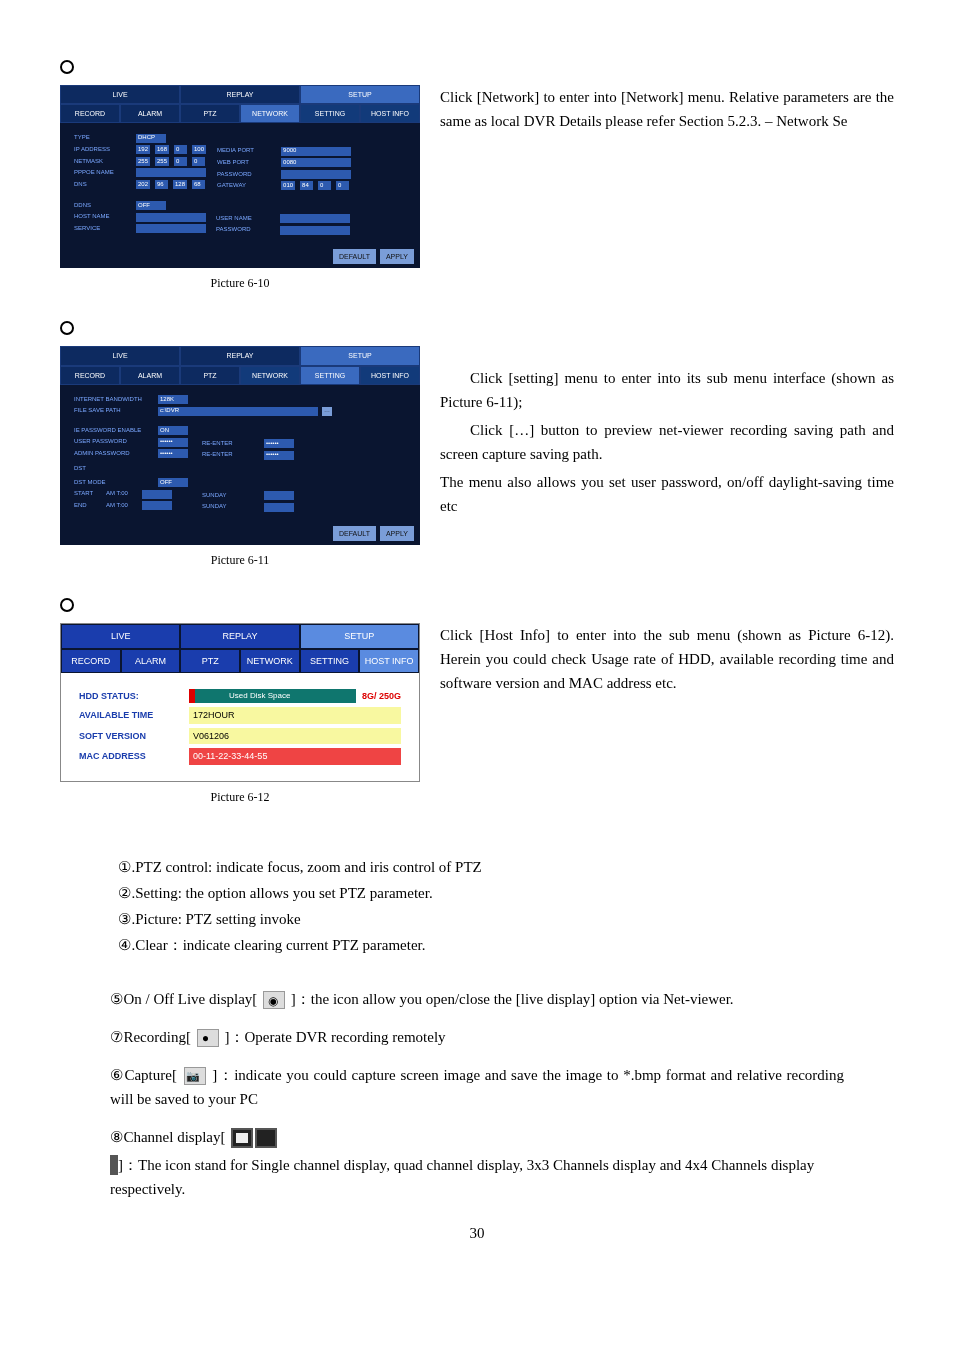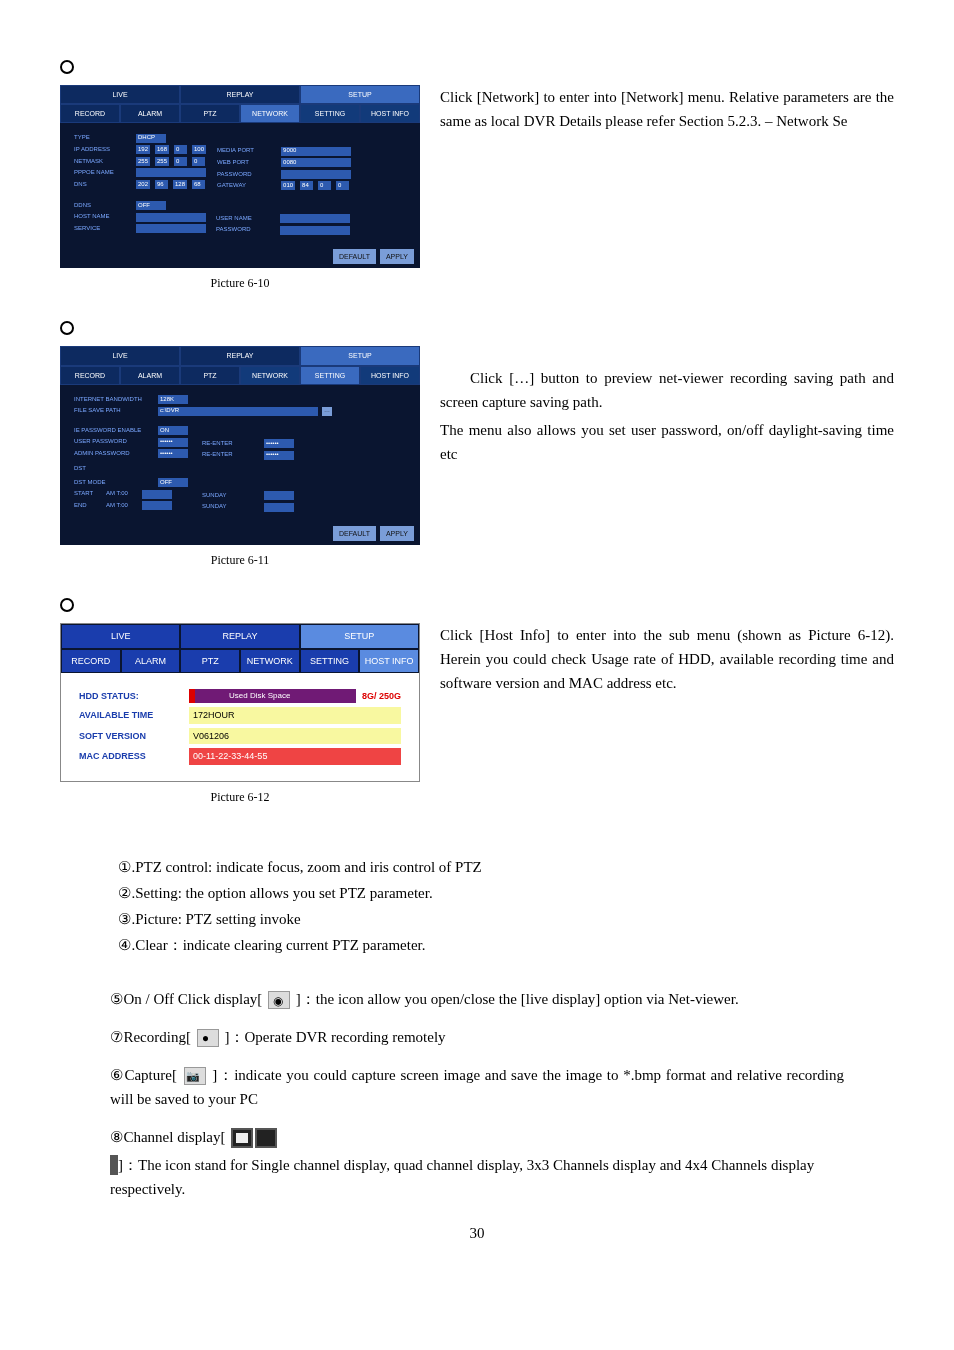--- a/index.html
+++ b/index.html
@@ -50,21 +50,21 @@
     .indent { text-indent: 2em; }
 
     
     .dvr-frame-612 { width: 360px; background:#fff; border:1px solid #888; font-family: Arial,sans-serif; font-size:9px; }
     .tabrow612 { display:flex; }
     .tabrow612 .tab { flex:1; text-align:center; padding:4px 0; background:#1a3dad; color:#fff; border:1px solid #0a1530; }
     .tabrow612 .tab.light { background:#5a8be0; }
     .body612 { padding:12px 18px; }
     .row612 { display:flex; align-items:center; margin:4px 0; }
     .row612 .key { color:#1a3dad; font-weight:bold; width:110px; font-size:9px; }
-    .row612 .bar { flex:1; height:14px; background:#701a75; position:relative; color:#fff; display:flex; align-items:center; }
+    .row612 .bar { flex:1; height:14px; background:#0f766e; position:relative; color:#fff; display:flex; align-items:center; }
     .row612 .val { flex:1; background:#f8f8a0; padding:1px 4px; font-size:9px; }
 
     .list-block { margin: 30px 0 30px 50px; }
     .list-item-line { margin: 2px 8px; }
     .note-block { margin: 0 50px; }
     .inline-icon {
       display:inline-block;
       width:22px; height:18px;
       background:#ddd; border:1px solid #999;
       vertical-align:middle;
@@ -297,20 +297,21 @@
         </div>
       </div>
       <div class="btn-row">
         <span class="dvr-btn">DEFAULT</span>
         <span class="dvr-btn">APPLY</span>
       </div>
     </div>
     <div class="caption">Picture 6-11</div>
   </div>
   <div class="section-col" style="padding-top:20px;">
+    <p class="para indent">Click [setting] menu to enter into its sub menu interface (shown as Picture 6-11);</p>
     <p class="para indent">Click […] button to preview net-viewer recording saving path and screen capture saving path.</p>
     <p class="para">The menu also allows you set user password, on/off daylight-saving time etc</p>
   </div>
 </div>
 
 
 <span class="bullet"></span>
 <div class="section">
   <div>
     <div class="dvr-frame-612">
@@ -361,21 +362,21 @@
 <div class="list-block">
   <div class="list-item-line">①.PTZ control: indicate focus, zoom and iris control of PTZ</div>
   <div class="list-item-line">②.Setting: the option allows you set PTZ parameter.</div>
   <div class="list-item-line">③.Picture: PTZ setting invoke</div>
   <div class="list-item-line">④.Clear：indicate clearing current PTZ parameter.</div>
 </div>
 
 
 <div class="note-block">
   <p class="para" style="margin-top:30px;">
-    <span>⑤On / Off Click display[</span>
+    <span>⑤On / Off Live display[</span>
     <span class="inline-icon icon-display"></span>
     <span>]：the icon allow you open/close the [live display] option via Net-viewer.</span>
   </p>
   <p class="para" style="margin-top:14px;">
     <span>⑦Recording[</span>
     <span class="inline-icon icon-record"></span>
     <span>]：Operate DVR recording remotely</span>
   </p>
   <p class="para" style="margin-top:14px;text-align:justify;">
     <span>⑥Capture[</span>

